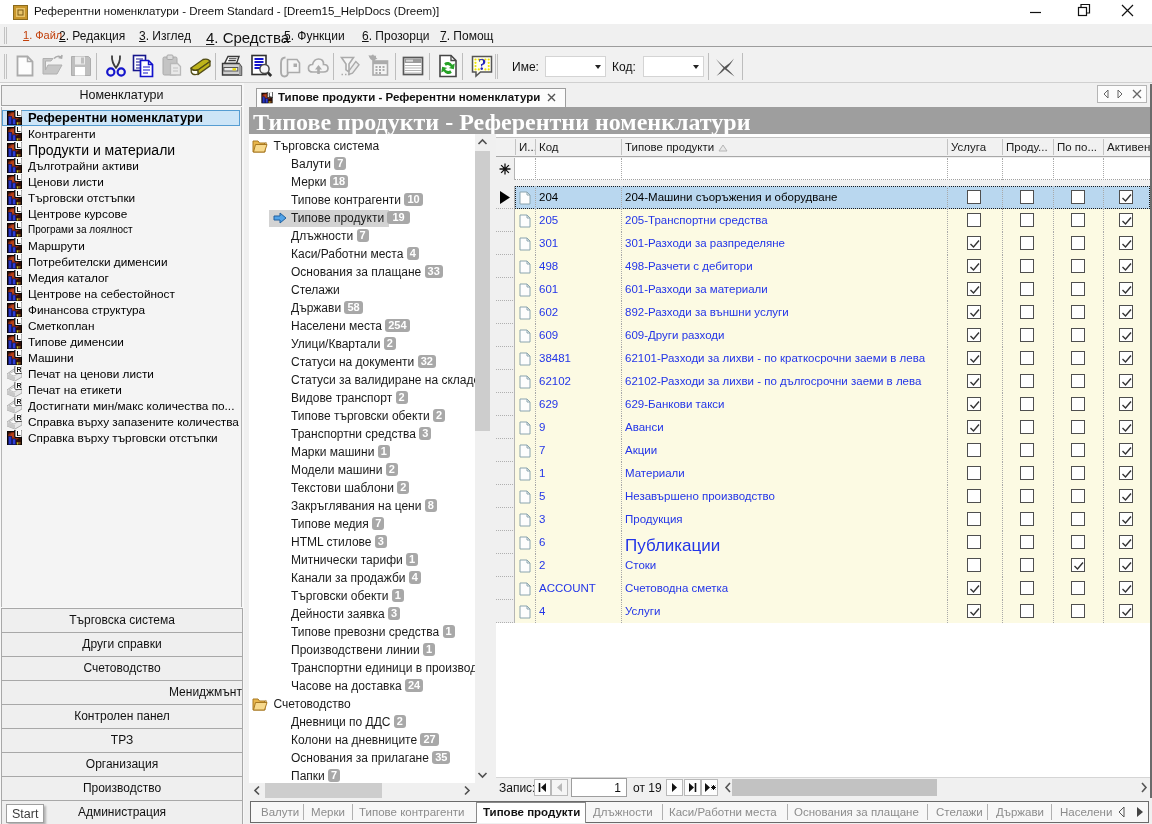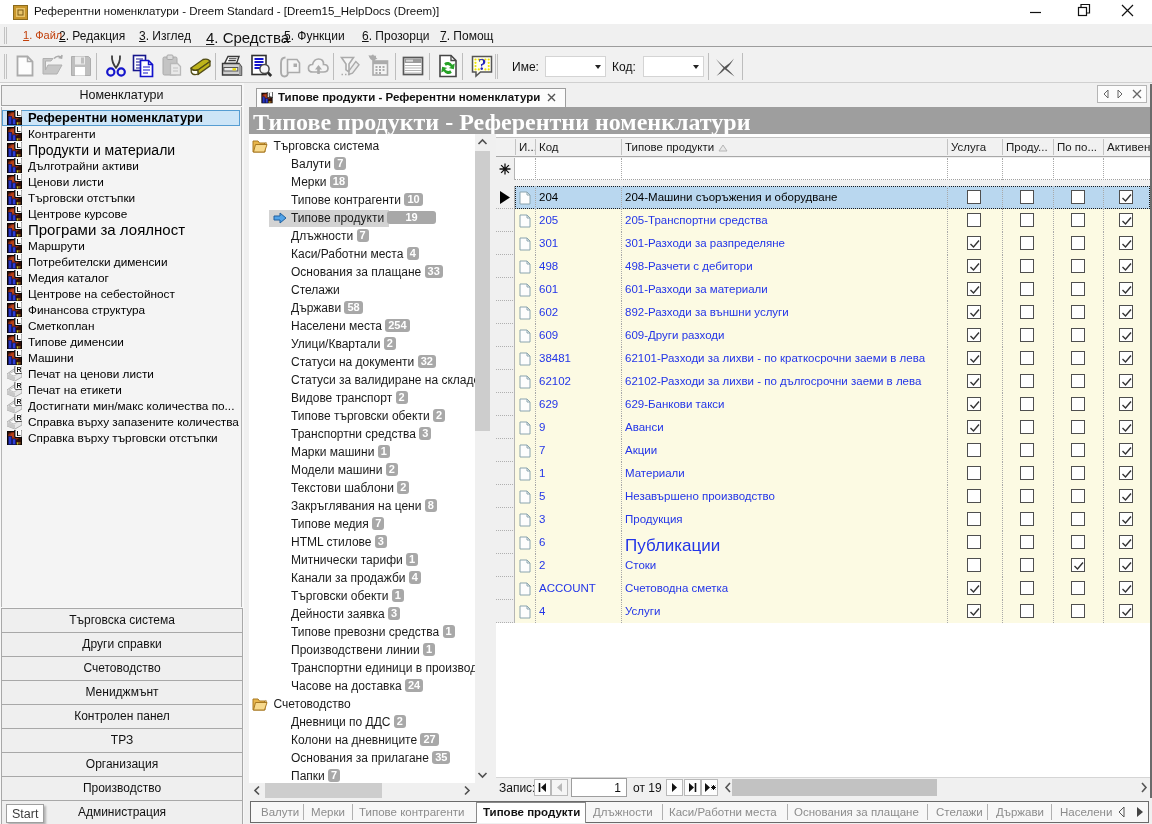--- a/index.html
+++ b/index.html
@@ -213,21 +213,21 @@
     <use href="#icnom"></use>
   </svg>
 <div class="abs" style="left:28px;top:190px;height:16px;line-height:16px;font-size:11.8px;font-weight:normal;color:#000;white-space:nowrap">Търговски отстъпки</div>
 <svg class="abs" style="left:7px;top:206px" width="15" height="16" viewBox="0 0 15 16">
     <use href="#icnom"></use>
   </svg>
 <div class="abs" style="left:28px;top:206px;height:16px;line-height:16px;font-size:11.8px;font-weight:normal;color:#000;white-space:nowrap">Центрове курсове</div>
 <svg class="abs" style="left:7px;top:222px" width="15" height="16" viewBox="0 0 15 16">
     <use href="#icnom"></use>
   </svg>
-<div class="abs" style="left:28px;top:222px;height:16px;line-height:16px;font-size:15px;font-weight:normal;color:#000;white-space:nowrap">Програми за лоялност</div>
+<div class="abs" style="left:28px;top:222px;height:16px;line-height:16px;font-size:10px;font-weight:normal;color:#000;white-space:nowrap">Програми за лоялност</div>
 <svg class="abs" style="left:7px;top:238px" width="15" height="16" viewBox="0 0 15 16">
     <use href="#icnom"></use>
   </svg>
 <div class="abs" style="left:28px;top:238px;height:16px;line-height:16px;font-size:11.8px;font-weight:normal;color:#000;white-space:nowrap">Маршрути</div>
 <svg class="abs" style="left:7px;top:254px" width="15" height="16" viewBox="0 0 15 16">
     <use href="#icnom"></use>
   </svg>
 <div class="abs" style="left:28px;top:254px;height:16px;line-height:16px;font-size:11.8px;font-weight:normal;color:#000;white-space:nowrap">Потребителски дименсии</div>
 <svg class="abs" style="left:7px;top:270px" width="15" height="16" viewBox="0 0 15 16">
     <use href="#icnom"></use>
@@ -269,21 +269,21 @@
     <use href="#icrep"></use>
   </svg>
 <div class="abs" style="left:28px;top:414px;height:16px;line-height:16px;font-size:11.8px;font-weight:normal;color:#000;white-space:nowrap">Справка върху запазените количества</div>
 <svg class="abs" style="left:7px;top:430px" width="15" height="16" viewBox="0 0 15 16">
     <use href="#icnom"></use>
   </svg>
 <div class="abs" style="left:28px;top:430px;height:16px;line-height:16px;font-size:11.8px;font-weight:normal;color:#000;white-space:nowrap">Справка върху търговски отстъпки</div>
 <div class="abs" style="left:1px;top:608px;width:242px;height:25px;background:#efefef;border:1px solid #a8a8a8;font-size:12px;color:#111;text-align:center;line-height:23px">Търговска система</div>
 <div class="abs" style="left:1px;top:632px;width:242px;height:25px;background:#efefef;border:1px solid #a8a8a8;font-size:12px;color:#111;text-align:center;line-height:23px">Други справки</div>
 <div class="abs" style="left:1px;top:656px;width:242px;height:25px;background:#efefef;border:1px solid #a8a8a8;font-size:12px;color:#111;text-align:center;line-height:23px">Счетоводство</div>
-<div class="abs" style="left:1px;top:680px;width:242px;height:25px;background:#efefef;border:1px solid #a8a8a8;font-size:12px;color:#111;text-align:center;line-height:23px">Мениджмънт</div>
+<div class="abs" style="left:1px;top:680px;width:242px;height:25px;background:#efefef;border:1px solid #a8a8a8;font-size:12px;color:#111;text-align:right;line-height:23px">Мениджмънт</div>
 <div class="abs" style="left:1px;top:704px;width:242px;height:25px;background:#efefef;border:1px solid #a8a8a8;font-size:12px;color:#111;text-align:center;line-height:23px">Контролен панел</div>
 <div class="abs" style="left:1px;top:728px;width:242px;height:25px;background:#efefef;border:1px solid #a8a8a8;font-size:12px;color:#111;text-align:center;line-height:23px">ТРЗ</div>
 <div class="abs" style="left:1px;top:752px;width:242px;height:25px;background:#efefef;border:1px solid #a8a8a8;font-size:12px;color:#111;text-align:center;line-height:23px">Организация</div>
 <div class="abs" style="left:1px;top:776px;width:242px;height:25px;background:#efefef;border:1px solid #a8a8a8;font-size:12px;color:#111;text-align:center;line-height:23px">Производство</div>
 <div class="abs" style="left:1px;top:800px;width:242px;height:25px;background:#efefef;border:1px solid #a8a8a8;font-size:12px;color:#111;text-align:center;line-height:23px">Администрация</div>
 <div class="abs" style="left:6px;top:804px;width:38px;height:19px;background:#fff;border:1px solid #9f9f9f;box-shadow:2px 2px 2px rgba(0,0,0,0.25);font-size:12.5px;color:#3c3c3c;line-height:18px;padding-left:5px;z-index:30">Start</div>
 <div class="abs" style="left:245px;top:410px;width:0;height:150px;border-left:2px dotted #9a9a9a"></div>
 <svg class="abs" style="left:243px;top:455px" width="7" height="22" viewBox="0 0 7 22">
     <path d="M5 1 L1 5 L5 9z" fill="#333"></path>
     <path d="M2 13 L6 17 L2 21z" fill="#333"></path>
@@ -318,21 +318,21 @@
       <path d="M12 5 q2 -2.5 3 -0.5" fill="none" stroke="#a87820"></path>
     </svg>
 <div class="abs" style="left:24.5px;top:3px;height:18px;line-height:18px;font-size:12px;color:#1a1a1a;white-space:nowrap">Търговска система</div>
 <div class="abs" style="left:42px;top:21px;height:18px;line-height:18px;font-size:12px;color:#1a1a1a;white-space:nowrap">Валути <span style="display:inline-block;background:#a8a8a8;color:#fff;font-size:11px;font-weight:bold;border-radius:3px;padding:0 3px;line-height:13px;vertical-align:1px">7</span></div>
 <div class="abs" style="left:42px;top:39px;height:18px;line-height:18px;font-size:12px;color:#1a1a1a;white-space:nowrap">Мерки <span style="display:inline-block;background:#a8a8a8;color:#fff;font-size:11px;font-weight:bold;border-radius:3px;padding:0 3px;line-height:13px;vertical-align:1px">18</span></div>
 <div class="abs" style="left:42px;top:57px;height:18px;line-height:18px;font-size:12px;color:#1a1a1a;white-space:nowrap">Типове контрагенти <span style="display:inline-block;background:#a8a8a8;color:#fff;font-size:11px;font-weight:bold;border-radius:3px;padding:0 3px;line-height:13px;vertical-align:1px">10</span></div>
 <div class="abs" style="left:20px;top:76px;width:120px;height:17px;background:#d3d3d3"></div>
 <svg class="abs" style="left:24px;top:78px" width="14" height="12" viewBox="0 0 14 12">
       <path d="M1 4 h6 V1 l6 5 -6 5 V8 H1z" fill="#52a3e8" stroke="#1f5f9e"></path>
     </svg>
-<div class="abs" style="left:42px;top:75px;height:18px;line-height:18px;font-size:12px;color:#1a1a1a;white-space:nowrap">Типове продукти <span style="display:inline-block;background:#a8a8a8;color:#fff;font-size:11px;font-weight:bold;border-radius:3px;padding:0 18px;line-height:13px;vertical-align:1px">19</span></div>
+<div class="abs" style="left:42px;top:75px;height:18px;line-height:18px;font-size:12px;color:#1a1a1a;white-space:nowrap">Типове продукти <span style="display:inline-block;background:#a8a8a8;color:#fff;font-size:11px;font-weight:bold;border-radius:3px;padding:0 5px;line-height:13px;vertical-align:1px">19</span></div>
 <div class="abs" style="left:42px;top:93px;height:18px;line-height:18px;font-size:12px;color:#1a1a1a;white-space:nowrap">Длъжности <span style="display:inline-block;background:#a8a8a8;color:#fff;font-size:11px;font-weight:bold;border-radius:3px;padding:0 3px;line-height:13px;vertical-align:1px">7</span></div>
 <div class="abs" style="left:42px;top:111px;height:18px;line-height:18px;font-size:12px;color:#1a1a1a;white-space:nowrap">Каси/Работни места <span style="display:inline-block;background:#a8a8a8;color:#fff;font-size:11px;font-weight:bold;border-radius:3px;padding:0 3px;line-height:13px;vertical-align:1px">4</span></div>
 <div class="abs" style="left:42px;top:129px;height:18px;line-height:18px;font-size:12px;color:#1a1a1a;white-space:nowrap">Основания за плащане <span style="display:inline-block;background:#a8a8a8;color:#fff;font-size:11px;font-weight:bold;border-radius:3px;padding:0 3px;line-height:13px;vertical-align:1px">33</span></div>
 <div class="abs" style="left:42px;top:147px;height:18px;line-height:18px;font-size:12px;color:#1a1a1a;white-space:nowrap">Стелажи</div>
 <div class="abs" style="left:42px;top:165px;height:18px;line-height:18px;font-size:12px;color:#1a1a1a;white-space:nowrap">Държави <span style="display:inline-block;background:#a8a8a8;color:#fff;font-size:11px;font-weight:bold;border-radius:3px;padding:0 3px;line-height:13px;vertical-align:1px">58</span></div>
 <div class="abs" style="left:42px;top:183px;height:18px;line-height:18px;font-size:12px;color:#1a1a1a;white-space:nowrap">Населени места <span style="display:inline-block;background:#a8a8a8;color:#fff;font-size:11px;font-weight:bold;border-radius:3px;padding:0 3px;line-height:13px;vertical-align:1px">254</span></div>
 <div class="abs" style="left:42px;top:201px;height:18px;line-height:18px;font-size:12px;color:#1a1a1a;white-space:nowrap">Улици/Квартали <span style="display:inline-block;background:#a8a8a8;color:#fff;font-size:11px;font-weight:bold;border-radius:3px;padding:0 3px;line-height:13px;vertical-align:1px">2</span></div>
 <div class="abs" style="left:42px;top:219px;height:18px;line-height:18px;font-size:12px;color:#1a1a1a;white-space:nowrap">Статуси на документи <span style="display:inline-block;background:#a8a8a8;color:#fff;font-size:11px;font-weight:bold;border-radius:3px;padding:0 3px;line-height:13px;vertical-align:1px">32</span></div>
 <div class="abs" style="left:42px;top:237px;height:18px;line-height:18px;font-size:12px;color:#1a1a1a;white-space:nowrap">Статуси за валидиране на складови документи</div>
 <div class="abs" style="left:42px;top:255px;height:18px;line-height:18px;font-size:12px;color:#1a1a1a;white-space:nowrap">Видове транспорт <span style="display:inline-block;background:#a8a8a8;color:#fff;font-size:11px;font-weight:bold;border-radius:3px;padding:0 3px;line-height:13px;vertical-align:1px">2</span></div>

